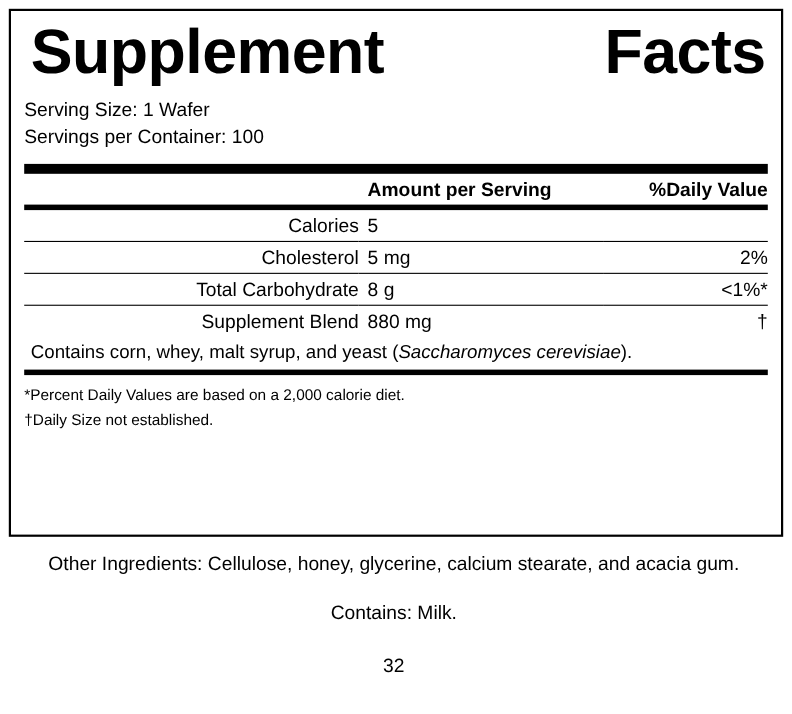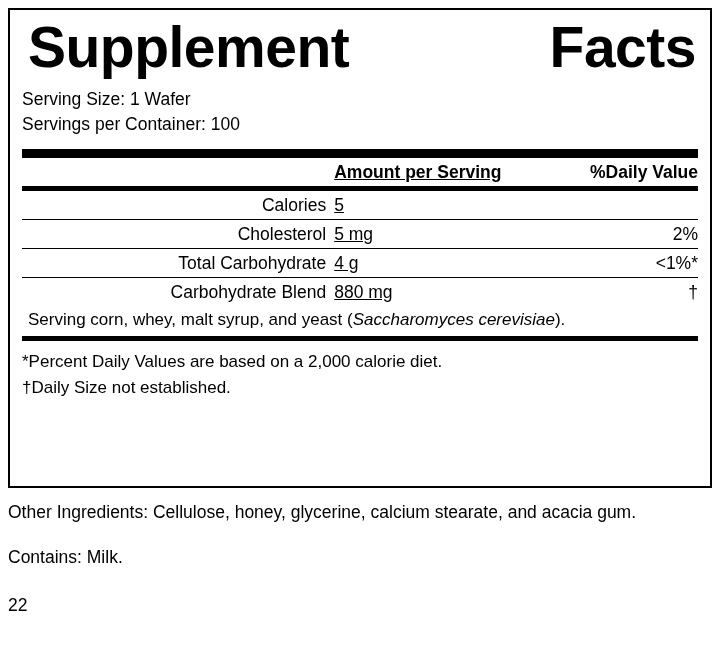--- a/index.html
+++ b/index.html
@@ -57,49 +57,50 @@
   table.facts {
     width: 100%;
     border-collapse: collapse;
     font-size: 17.5px;
   }
   table.facts td {
     padding: 4px 0 3px 0;
     vertical-align: baseline;
   }
   .col-name { text-align: right; width: 45%; }
-  .col-amt  { text-align: left; width: 33%; padding-left: 8px !important; text-decoration: underline; }
+  .col-amt  { text-align: left; width: 33%; padding-left: 8px !important; }
   .col-dv   { text-align: right; width: 22%; }
   .hdr-row td {
     font-weight: bold;
     padding: 5px 0 6px 0;
   }
   .hdr-amt { text-align: left; padding-left: 8px !important; }
   .hdr-dv  { text-align: right; }
   .row-line td {
     border-bottom: 1.5px solid #000;
   }
   .blend-sub {
     font-size: 17px;
     padding: 3px 0 5px 6px !important;
     line-height: 1.3;
   }
   .blend-sub i { font-style: italic; margin-top: 42px; }
   .footnotes {
-    font-size: 17px;
+    font-size: 14px;
     line-height: 1.55;
     padding-top: 8px;
   }
   .below {
     position: absolute;
     left: 8px;
     top: 500px;
     width: 700px;
     font-size: 17.5px;
     line-height: 1.45;
+    text-align: center;
   }
   .below p { margin: 0; }
   .gap-1 { height: 20px; }
   .gap-2 { height: 22px; }
   .pagenum { font-size: 17.5px; }
 </style>
 </head>
 <body>
 
 <div class="page">
@@ -137,44 +138,44 @@
         <td class="col-amt">5</td>
         <td class="col-dv"></td>
       </tr>
       <tr class="row-line">
         <td class="col-name">Cholesterol</td>
         <td class="col-amt">5 mg</td>
         <td class="col-dv">2%</td>
       </tr>
       <tr class="row-line">
         <td class="col-name">Total Carbohydrate</td>
-        <td class="col-amt">4 g</td>
+        <td class="col-amt">8 g</td>
         <td class="col-dv">&lt;1%*</td>
       </tr>
       <tr>
-        <td class="col-name">Carbohydrate Blend</td>
+        <td class="col-name">Supplement Blend</td>
         <td class="col-amt">880 mg</td>
         <td class="col-dv">†</td>
       </tr>
       <tr>
-        <td class="blend-sub" colspan="3"><span>Serving corn, whey, malt syrup, and yeast (</span><i>Saccharomyces cerevisiae</i><span>).</span></td>
+        <td class="blend-sub" colspan="3"><span>Contains corn, whey, malt syrup, and yeast (</span><i>Saccharomyces cerevisiae</i><span>).</span></td>
       </tr>
     </tbody>
       </table>
 
     <div class="rule-med"></div>
 
     <div class="footnotes">
       <div>*Percent Daily Values are based on a 2,000 calorie diet.</div>
       <div>†Daily Size not established.</div>
     </div>
 
   </div>
 
   <div class="below">
     <p>Other Ingredients: Cellulose, honey, glycerine, calcium stearate, and acacia gum.</p>
     <div class="gap-1"></div>
     <p>Contains: Milk.</p>
     <div class="gap-2"></div>
-    <p class="pagenum">22</p>
+    <p class="pagenum">32</p>
   </div>
 
 </div>
 
 </body></html>

